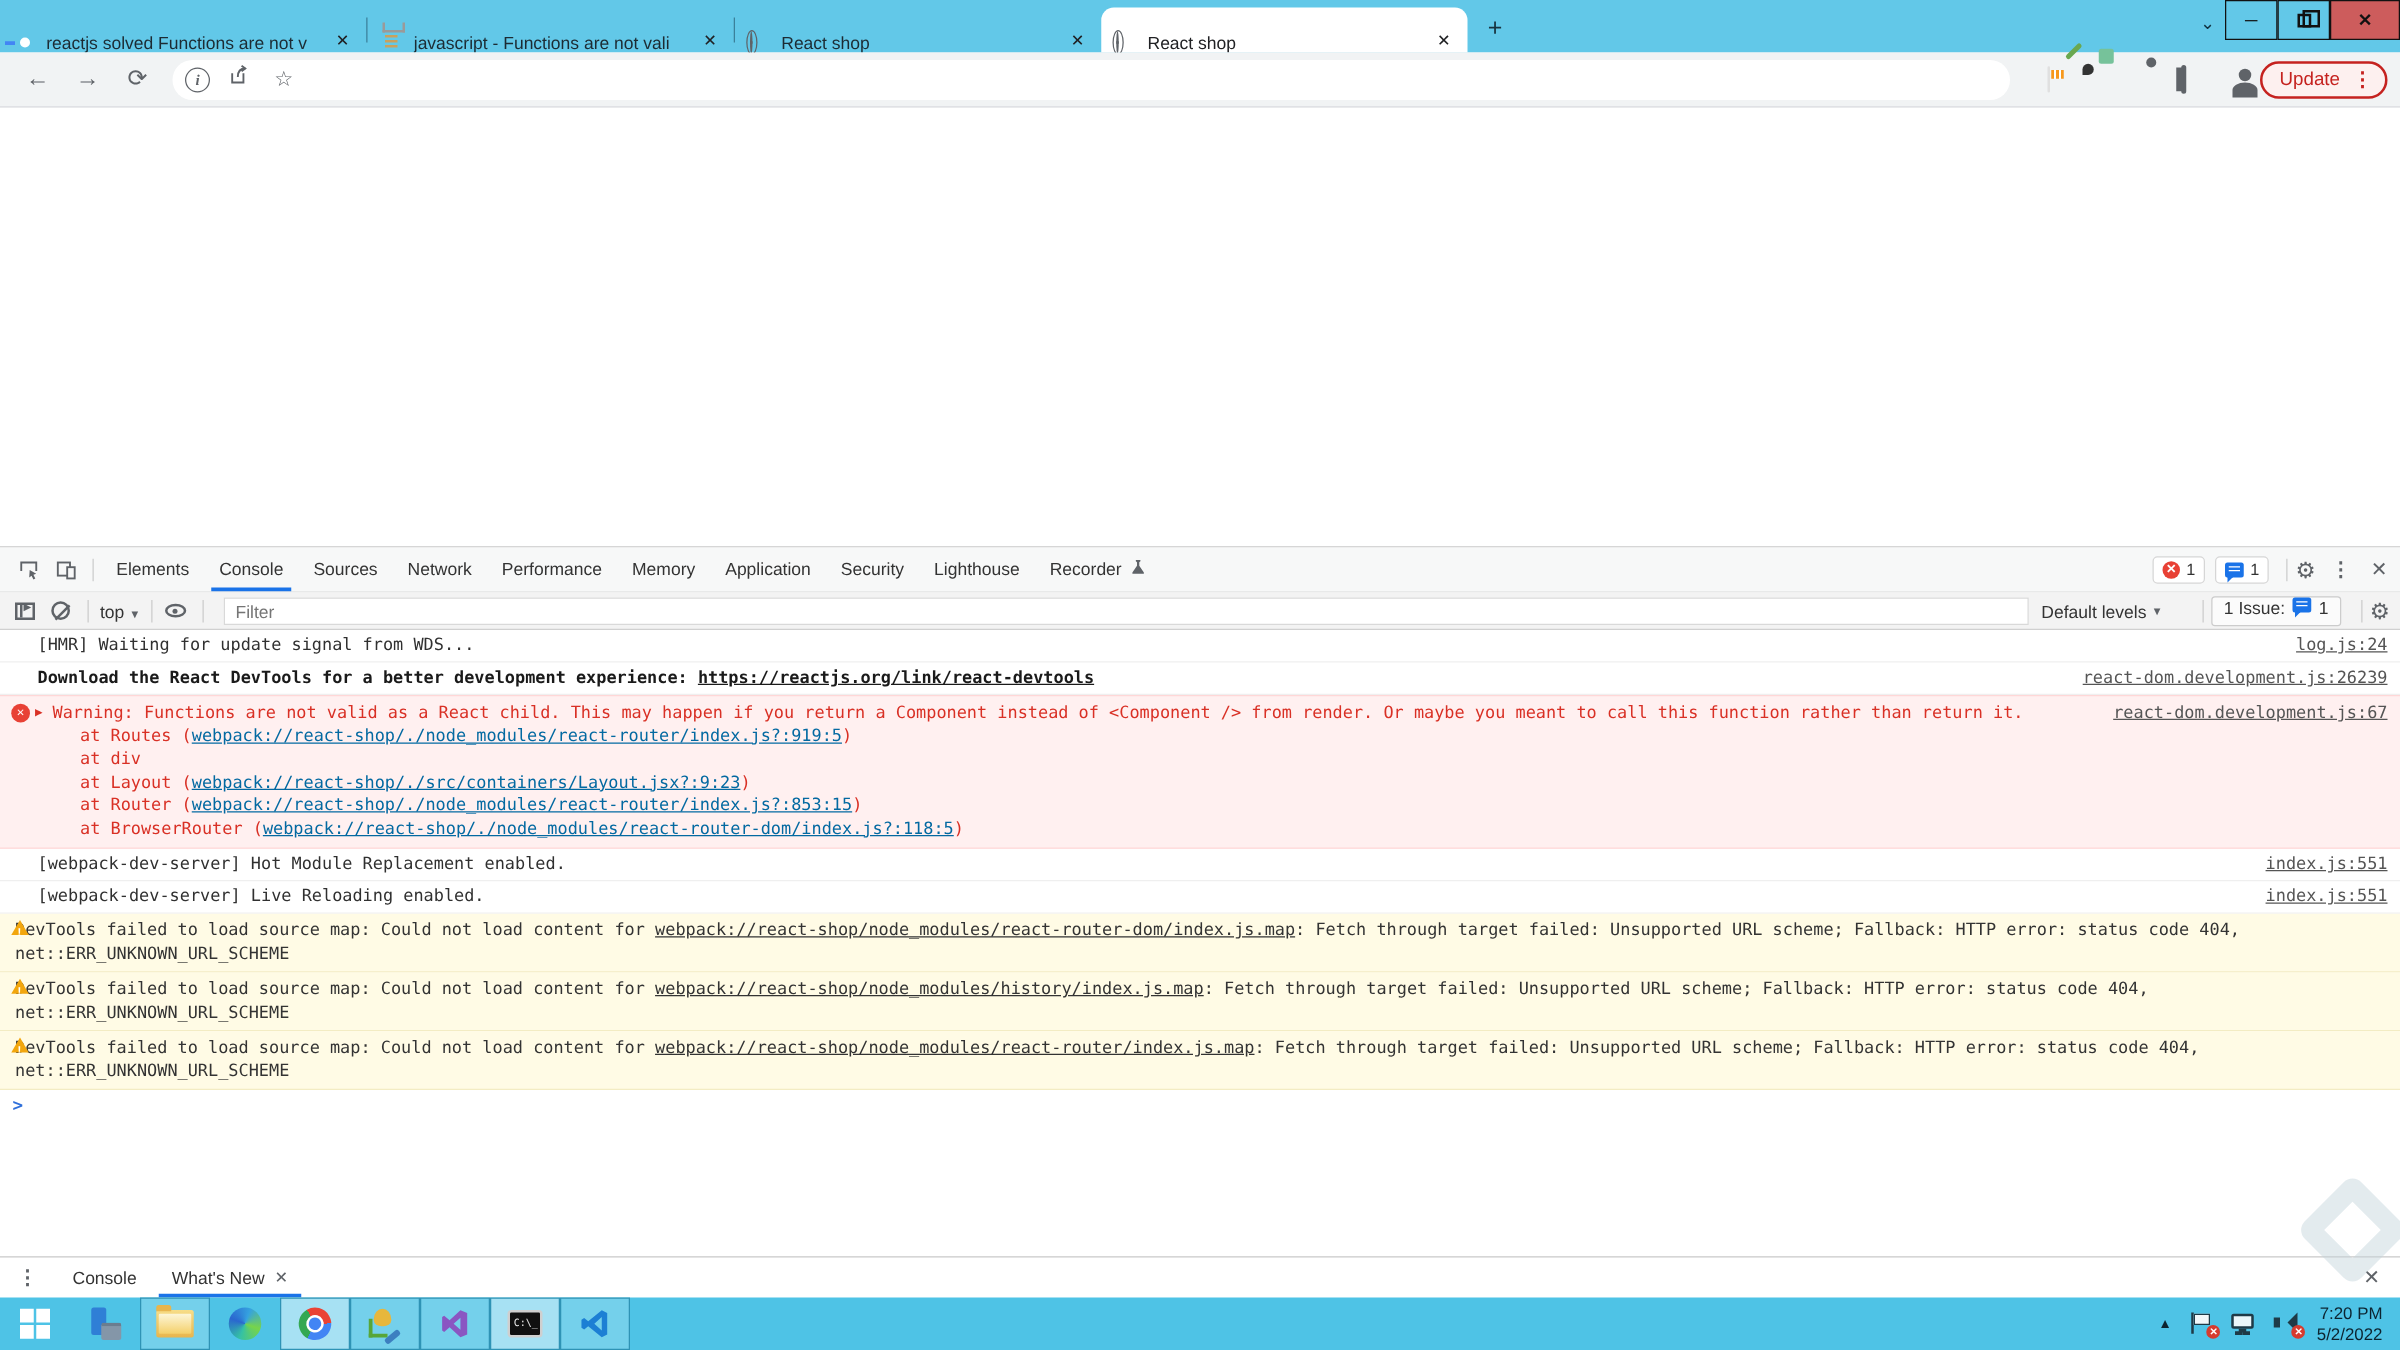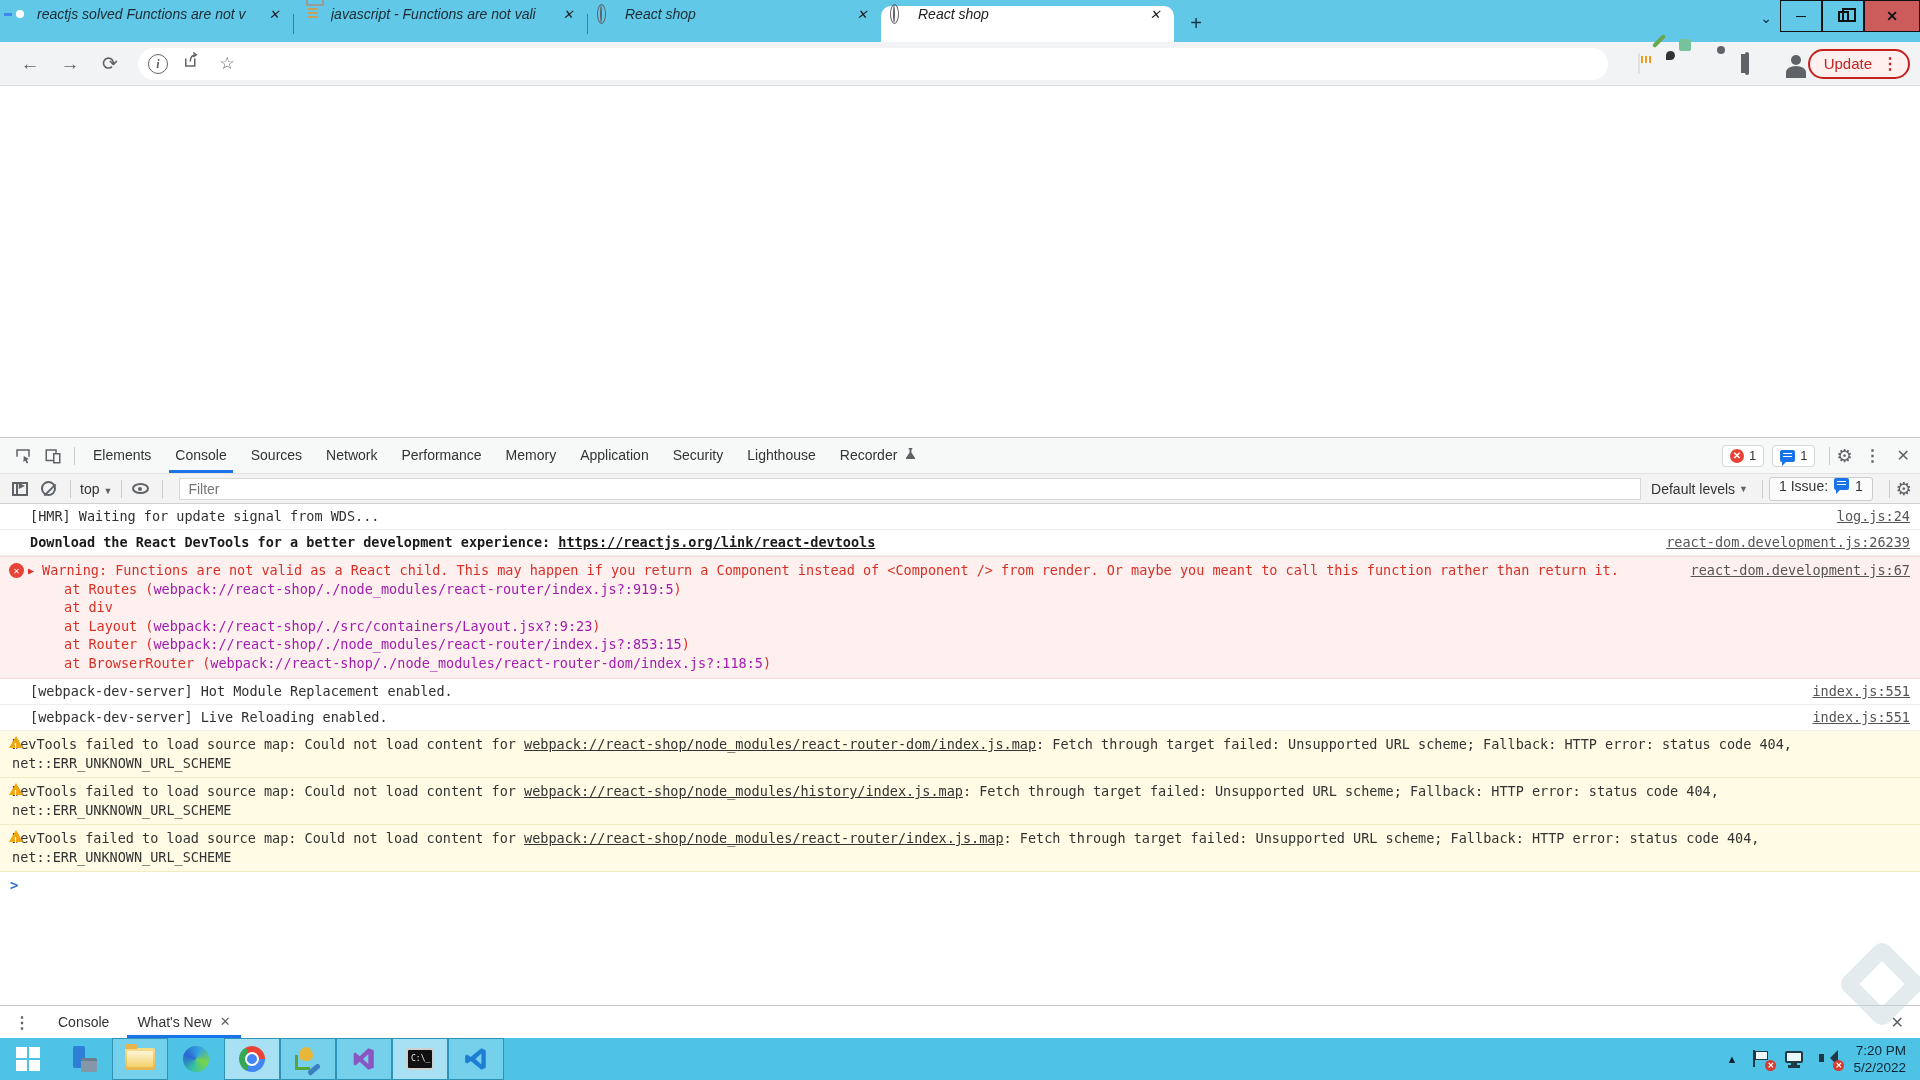--- a/index.html
+++ b/index.html
@@ -1,20 +1,20 @@
 <!DOCTYPE html>
 <html><head>
 <meta charset="utf-8">
 <style>
   * { margin:0; padding:0; box-sizing:border-box; }
   html,body { width:1920px; height:1080px; overflow:hidden; font-family:"Liberation Sans", sans-serif; background:#fff; }
 
   
   .tabbar { position:absolute; left:0; top:0; width:1920px; height:42px; background:#62c8e8; display:flex; align-items:flex-end; }
-  .tab { height:36px; display:flex; align-items:flex-start; padding:0 10px 0 12px; font-size:14px; color:#1c2b33; width:293px; position:relative; cursor:pointer;font-style:italic; }
+  .tab { height:36px; display:flex; align-items:flex-end; padding:0 10px 0 12px; font-size:14px; color:#1c2b33; width:293px; position:relative; cursor:pointer; }
   .tab .title { flex:1; white-space:nowrap; overflow:hidden; margin-left:9px; }
   .tab .tclose { width:18px; height:18px; line-height:18px; text-align:center; font-size:13px; color:#202124; border-radius:50%; }
   .tab.active { background:#fff; border-radius:10px 10px 0 0; color:#202124; }
   .tab-sep { width:1px; height:20px; background:rgba(10,40,60,0.45); margin-bottom:8px; }
   .newtab { width:28px; height:28px; margin:0 0 5px 8px; font-size:20px; color:#17333f; text-align:center; line-height:28px; border-radius:50%; }
   .favicon16 { width:16px; height:16px; flex:0 0 16px; position:relative; }
   .g-ring { width:16px; height:16px; border-radius:50%; background:conic-gradient(#4285f4 0 25%, #ea4335 25% 50%, #fbbc05 50% 75%, #34a853 75% 100%); position:relative; }
   .g-ring::after { content:""; position:absolute; left:4px; top:4px; width:8px; height:8px; background:#fff; border-radius:50%; }
   .g-ring::before { content:""; position:absolute; right:0; top:7px; width:8px; height:3px; background:#4285f4; z-index:2; }
   .so-icon { width:14px; height:16px; position:relative; }
@@ -79,34 +79,34 @@
   .panelarrow { width:16px; height:14px; border:2px solid #5f6368; position:relative; }
   .panelarrow::before { content:""; position:absolute; left:2px; top:0; bottom:0; width:2px; background:#5f6368; }
   .panelarrow::after { content:"\25B6"; position:absolute; right:1px; top:-3px; font-size:8px; color:#5f6368; }
   .noentry { width:15px; height:15px; border:2px solid #5f6368; border-radius:50%; position:relative; }
   .noentry::after { content:""; position:absolute; left:-1px; top:5.5px; width:16px; height:2px; background:#5f6368; transform:rotate(-45deg); }
   .ctx { margin:0 3px; color:#333; }
   .caret-d { font-size:9px; color:#5f6368; margin-left:4px; }
   .eye { width:17px; height:11px; border:2px solid #5f6368; border-radius:50%; position:relative; }
   .eye::after { content:""; position:absolute; left:4.5px; top:1.5px; width:4px; height:4px; border-radius:50%; background:#5f6368; }
   .filterbox { flex:1; height:22px; margin:0 10px; background:#fff; border:1px solid #d9d9d9; font-size:14px; padding:0 8px; color:#333; font-family:"Liberation Sans",sans-serif; outline:none; }
-  .lvl { display:flex; align-items:center; margin-right:8px; white-space:nowrap; }
+  .lvl { display:flex; align-items:center; margin-right:26px; white-space:nowrap; }
   .issuepill { display:flex; gap:6px; border:1px solid #ccc; border-radius:3px; background:#fbfbfb; height:24px; padding:0 9px; white-space:nowrap; margin-right:10px; }
 
   
   .console-area { position:relative; height:468px; overflow:hidden; font-family:"DejaVu Sans Mono", monospace; font-size:13.5px; color:#303030; }
   .log-row { position:relative; padding:3px 10px 3px 30px; line-height:19px; border-bottom:1px solid #efefef; }
   .src { float:right; color:#555; text-decoration:underline; margin-left:20px; }
   .bold { font-weight:bold; color:#1a1a1a; }
   .blink { color:#1a1a1a; font-weight:bold; text-decoration:underline; }
   .err-row { background:#fff0f0; border-top:1px solid #ffd7d7; border-bottom:1px solid #ffd7d7; color:#d93025; padding:4px 10px 6px 42px; position:relative; line-height:18.5px; }
   .err-badge { position:absolute; left:9px; top:6px; width:15px; height:15px; border-radius:50%; background:#e84135; color:#fff; font-size:10px; font-weight:bold; text-align:center; line-height:15px; }
   .err-caret { position:absolute; left:28px; top:5px; font-size:10px; color:#d93025; }
   .stack-line { padding-left:22px; }
-  .stack-line a { color:#a21caf; }
+  .stack-line a { color:#0369a1; text-decoration:underline; }
   .warn-row { background:#fffbe5; border-bottom:1px solid #f3ecc3; color:#333; padding:4px 10px 4px 12px; position:relative; line-height:19px; }
   .warn-ic { position:absolute; left:9px; top:5px; width:0; height:0; border-left:7px solid transparent; border-right:7px solid transparent; border-bottom:12px solid #f2a60d; }
   .warn-ic::after { content:"!"; position:absolute; left:-2px; top:1px; font-size:9px; font-weight:bold; color:#fff; font-family:"Liberation Sans",sans-serif; }
   .warn-row a { color:#333; text-decoration:underline; }
   .prompt-row { padding:6px 10px 6px 30px; position:relative; }
   .prompt-chev { position:absolute; left:10px; top:5px; color:#2f6fda; font-weight:bold; font-size:14px; }
 
   
   .drawer { position:absolute; left:0; top:1005px; width:1920px; height:33px; background:#fff; border-top:1px solid #c9c9c9; display:flex; align-items:center; font-size:14px; color:#333; }
   .drawer .kebab-v { margin:0 14px; }

